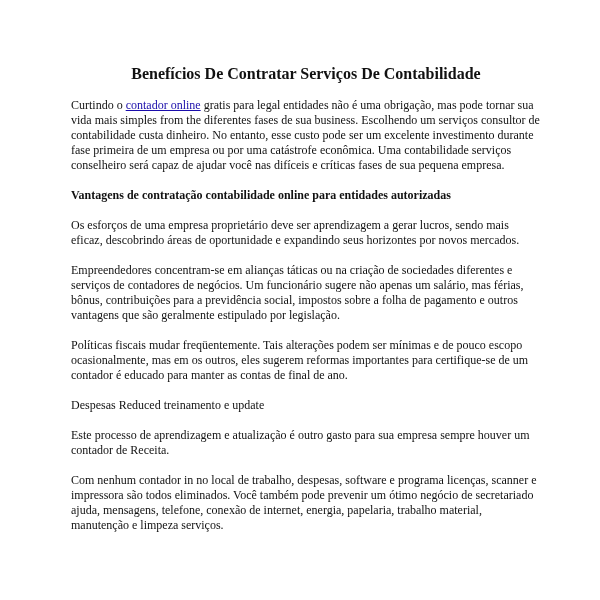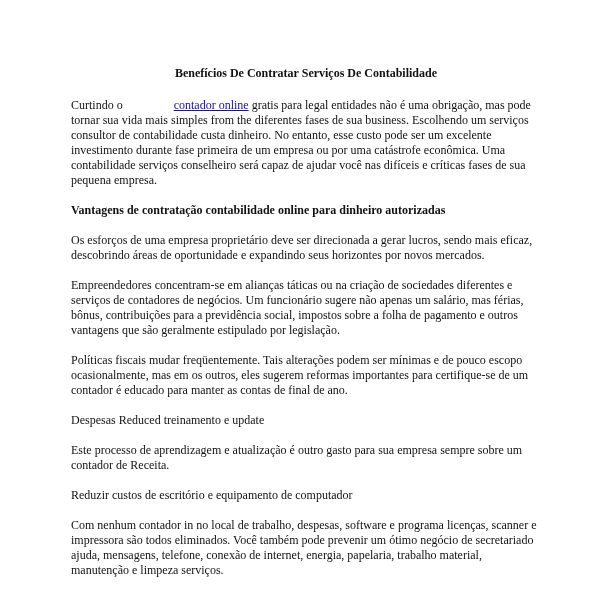--- a/index.html
+++ b/index.html
@@ -19,48 +19,46 @@
       top: 66px;
       width: 470px;
       font-family: "Liberation Serif", serif;
       font-size: 12px;
       line-height: 15px;
       color: #111111;
     }
     .title {
       text-align: center;
       font-weight: bold;
-      font-size: 12px;
+      font-size: 16px;
       margin: 0 0 17px 0;
       line-height: 15px;
     }
     p {
       margin: 0 0 15px 0;
     }
     .heading {
       font-weight: bold;
       margin: 0 0 15px 0;
     }
     a.link {
       color: #1a0dab;
       text-decoration: underline;
-      margin-left: 48px;
     }
   </style>
 </head>
 <body>
 
 <div class="page">
   <div class="title">Benefícios De Contratar Serviços De Contabilidade</div>
 
   <p><span>Curtindo o </span><a class="link" href="#">contador online</a><span> gratis para legal entidades não é uma obrigação, mas pode tornar sua vida mais simples from the diferentes fases de sua business. Escolhendo um serviços consultor de contabilidade custa dinheiro. No entanto, esse custo pode ser um excelente investimento durante fase primeira de um empresa ou por uma catástrofe econômica. Uma contabilidade serviços conselheiro será capaz de ajudar você nas difíceis e críticas fases de sua pequena empresa.</span></p>
 
-  <div class="heading">Vantagens de contratação contabilidade online para dinheiro autorizadas</div>
+  <div class="heading">Vantagens de contratação contabilidade online para entidades autorizadas</div>
 
-  <p>Os esforços de uma empresa proprietário deve ser direcionada a gerar lucros, sendo mais eficaz, descobrindo áreas de oportunidade e expandindo seus horizontes por novos mercados.</p>
+  <p>Os esforços de uma empresa proprietário deve ser aprendizagem a gerar lucros, sendo mais eficaz, descobrindo áreas de oportunidade e expandindo seus horizontes por novos mercados.</p>
   <p>Empreendedores concentram-se em alianças táticas ou na criação de sociedades diferentes e serviços de contadores de negócios. Um funcionário sugere não apenas um salário, mas férias, bônus, contribuições para a previdência social, impostos sobre a folha de pagamento e outros vantagens que são geralmente estipulado por legislação.</p>
   <p>Políticas fiscais mudar freqüentemente. Tais alterações podem ser mínimas e de pouco escopo ocasionalmente, mas em os outros, eles sugerem reformas importantes para certifique-se de um contador é educado para manter as contas de final de ano.</p>
   <p>Despesas Reduced treinamento e update</p>
-  <p>Este processo de aprendizagem e atualização é outro gasto para sua empresa sempre sobre um contador de Receita.</p>
-  <p>Reduzir custos de escritório e equipamento de computador</p>
+  <p>Este processo de aprendizagem e atualização é outro gasto para sua empresa sempre houver um contador de Receita.</p>
   <p>Com nenhum contador in no local de trabalho, despesas, software e programa licenças, scanner e impressora são todos eliminados. Você também pode prevenir um ótimo negócio de secretariado ajuda, mensagens, telefone, conexão de internet, energia, papelaria, trabalho material, manutenção e limpeza serviços.</p>
 
 </div>
 
 </body></html>

